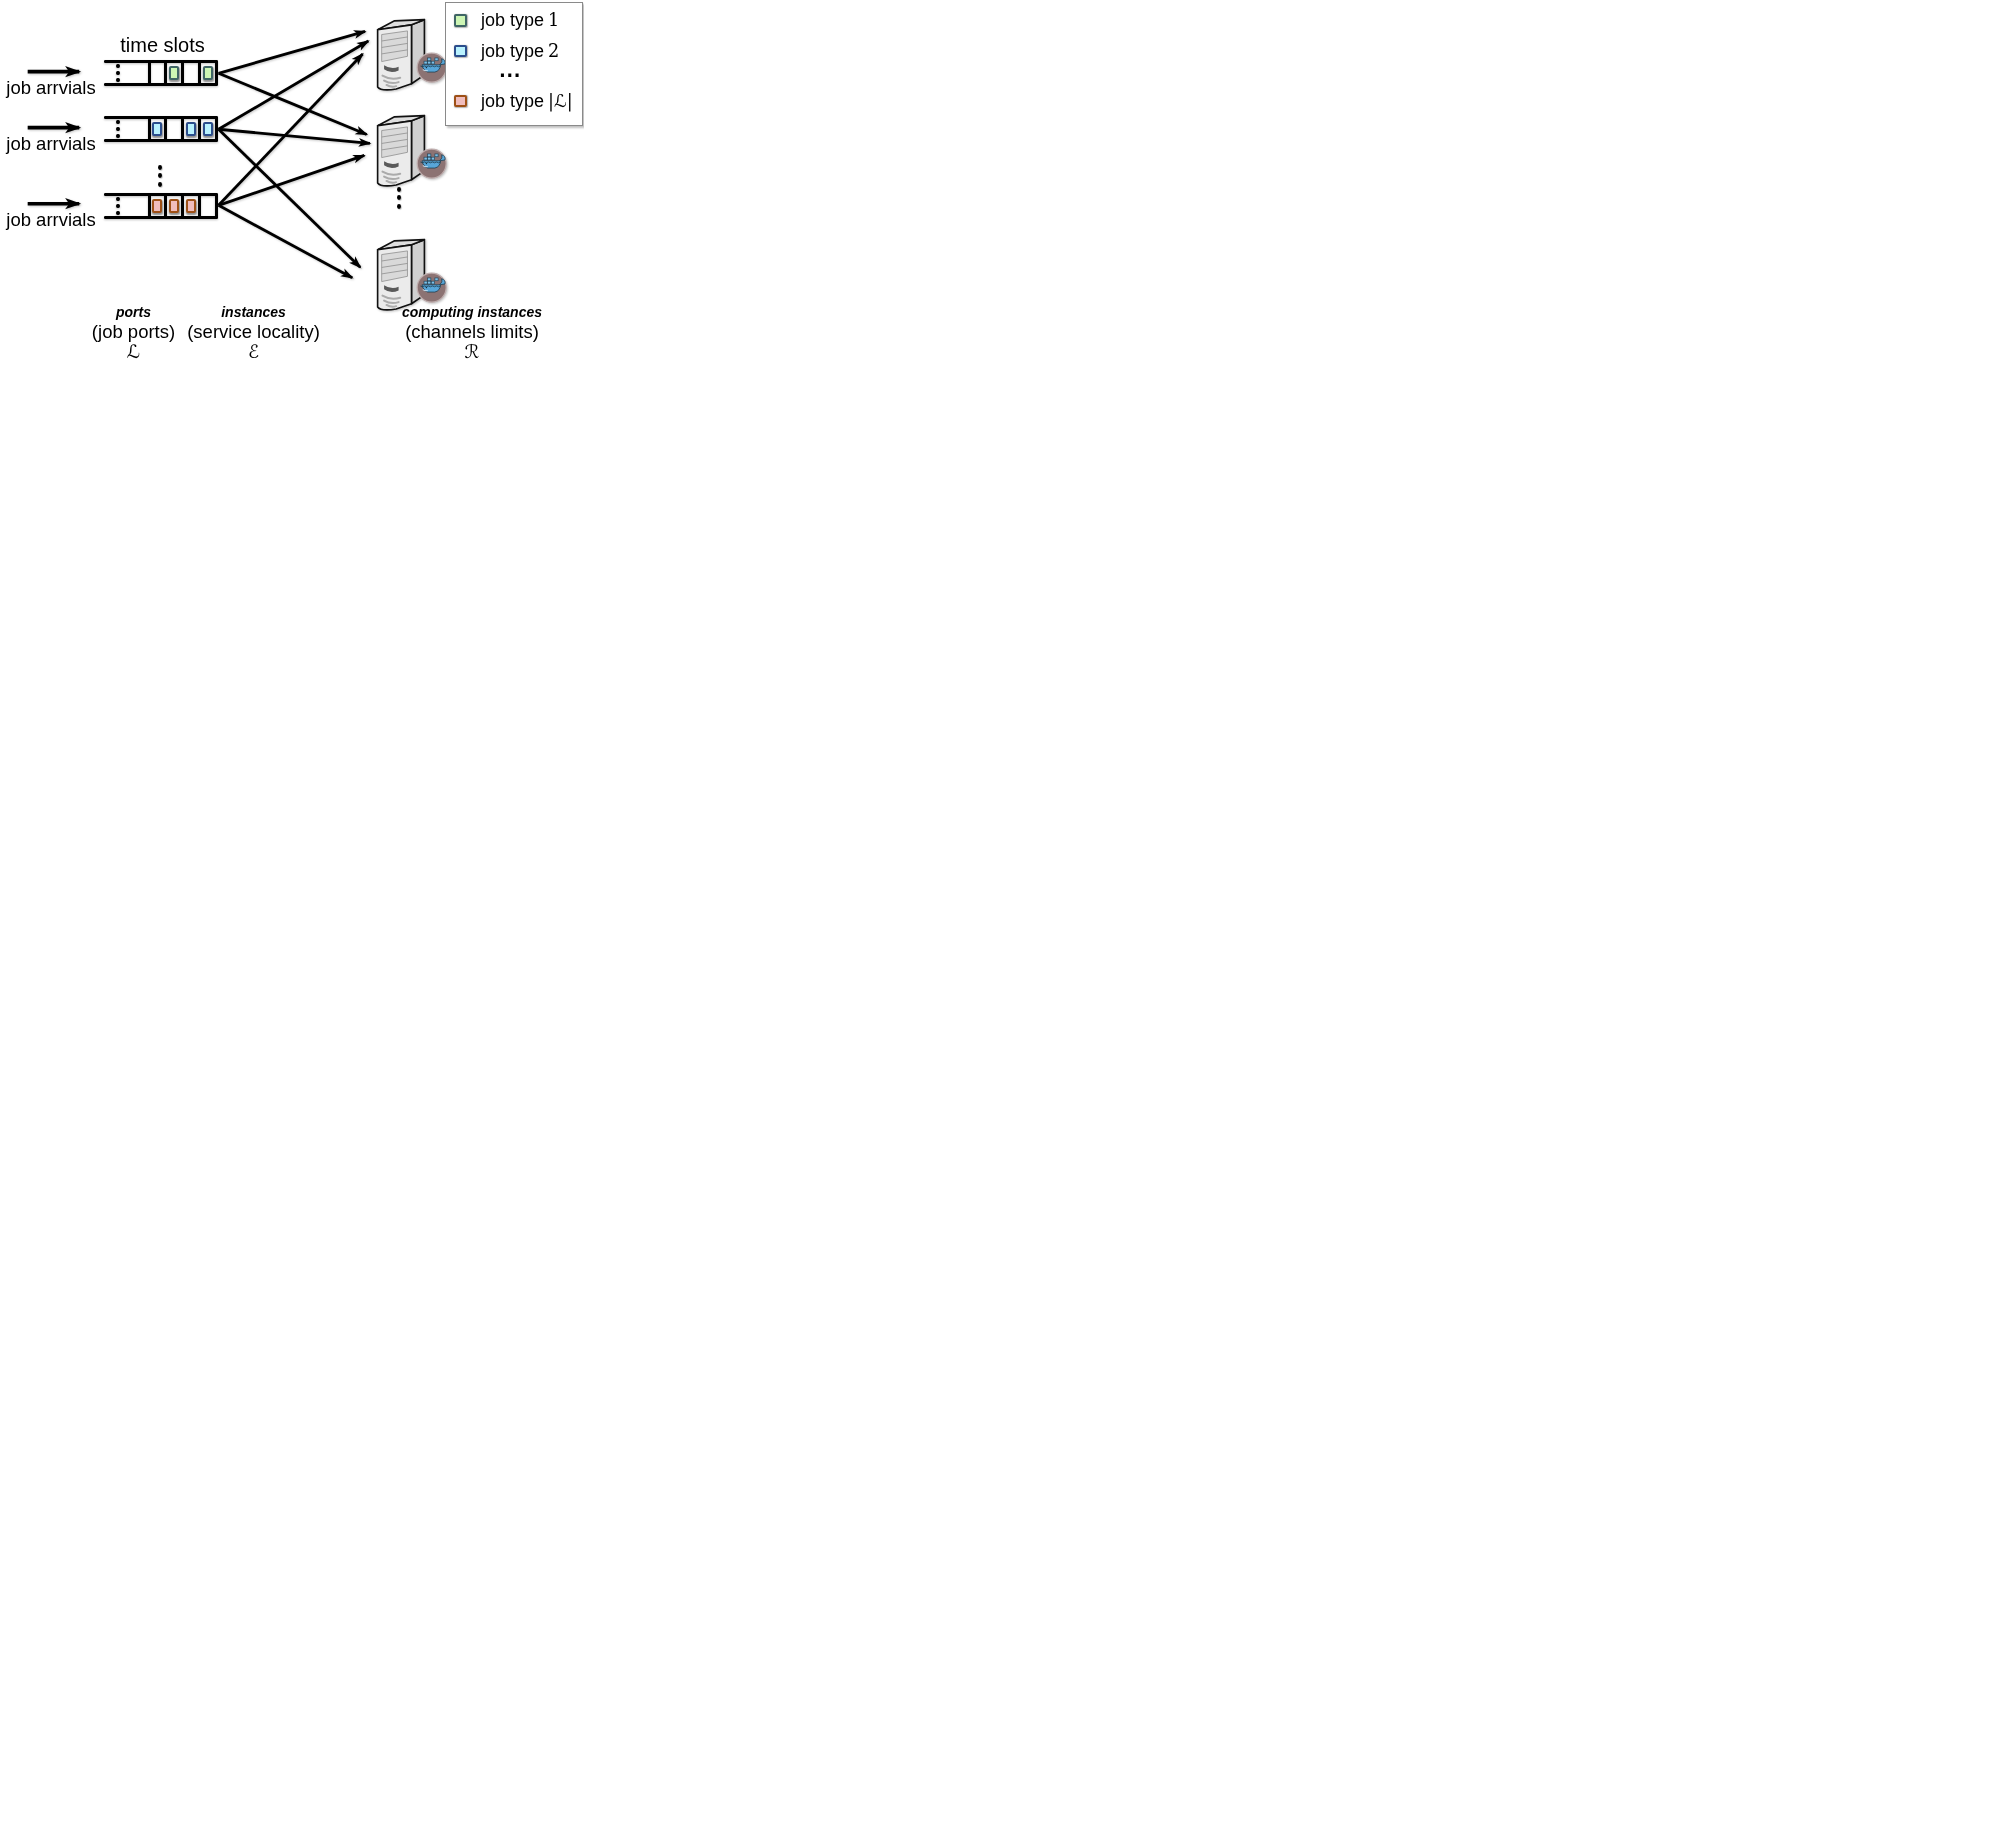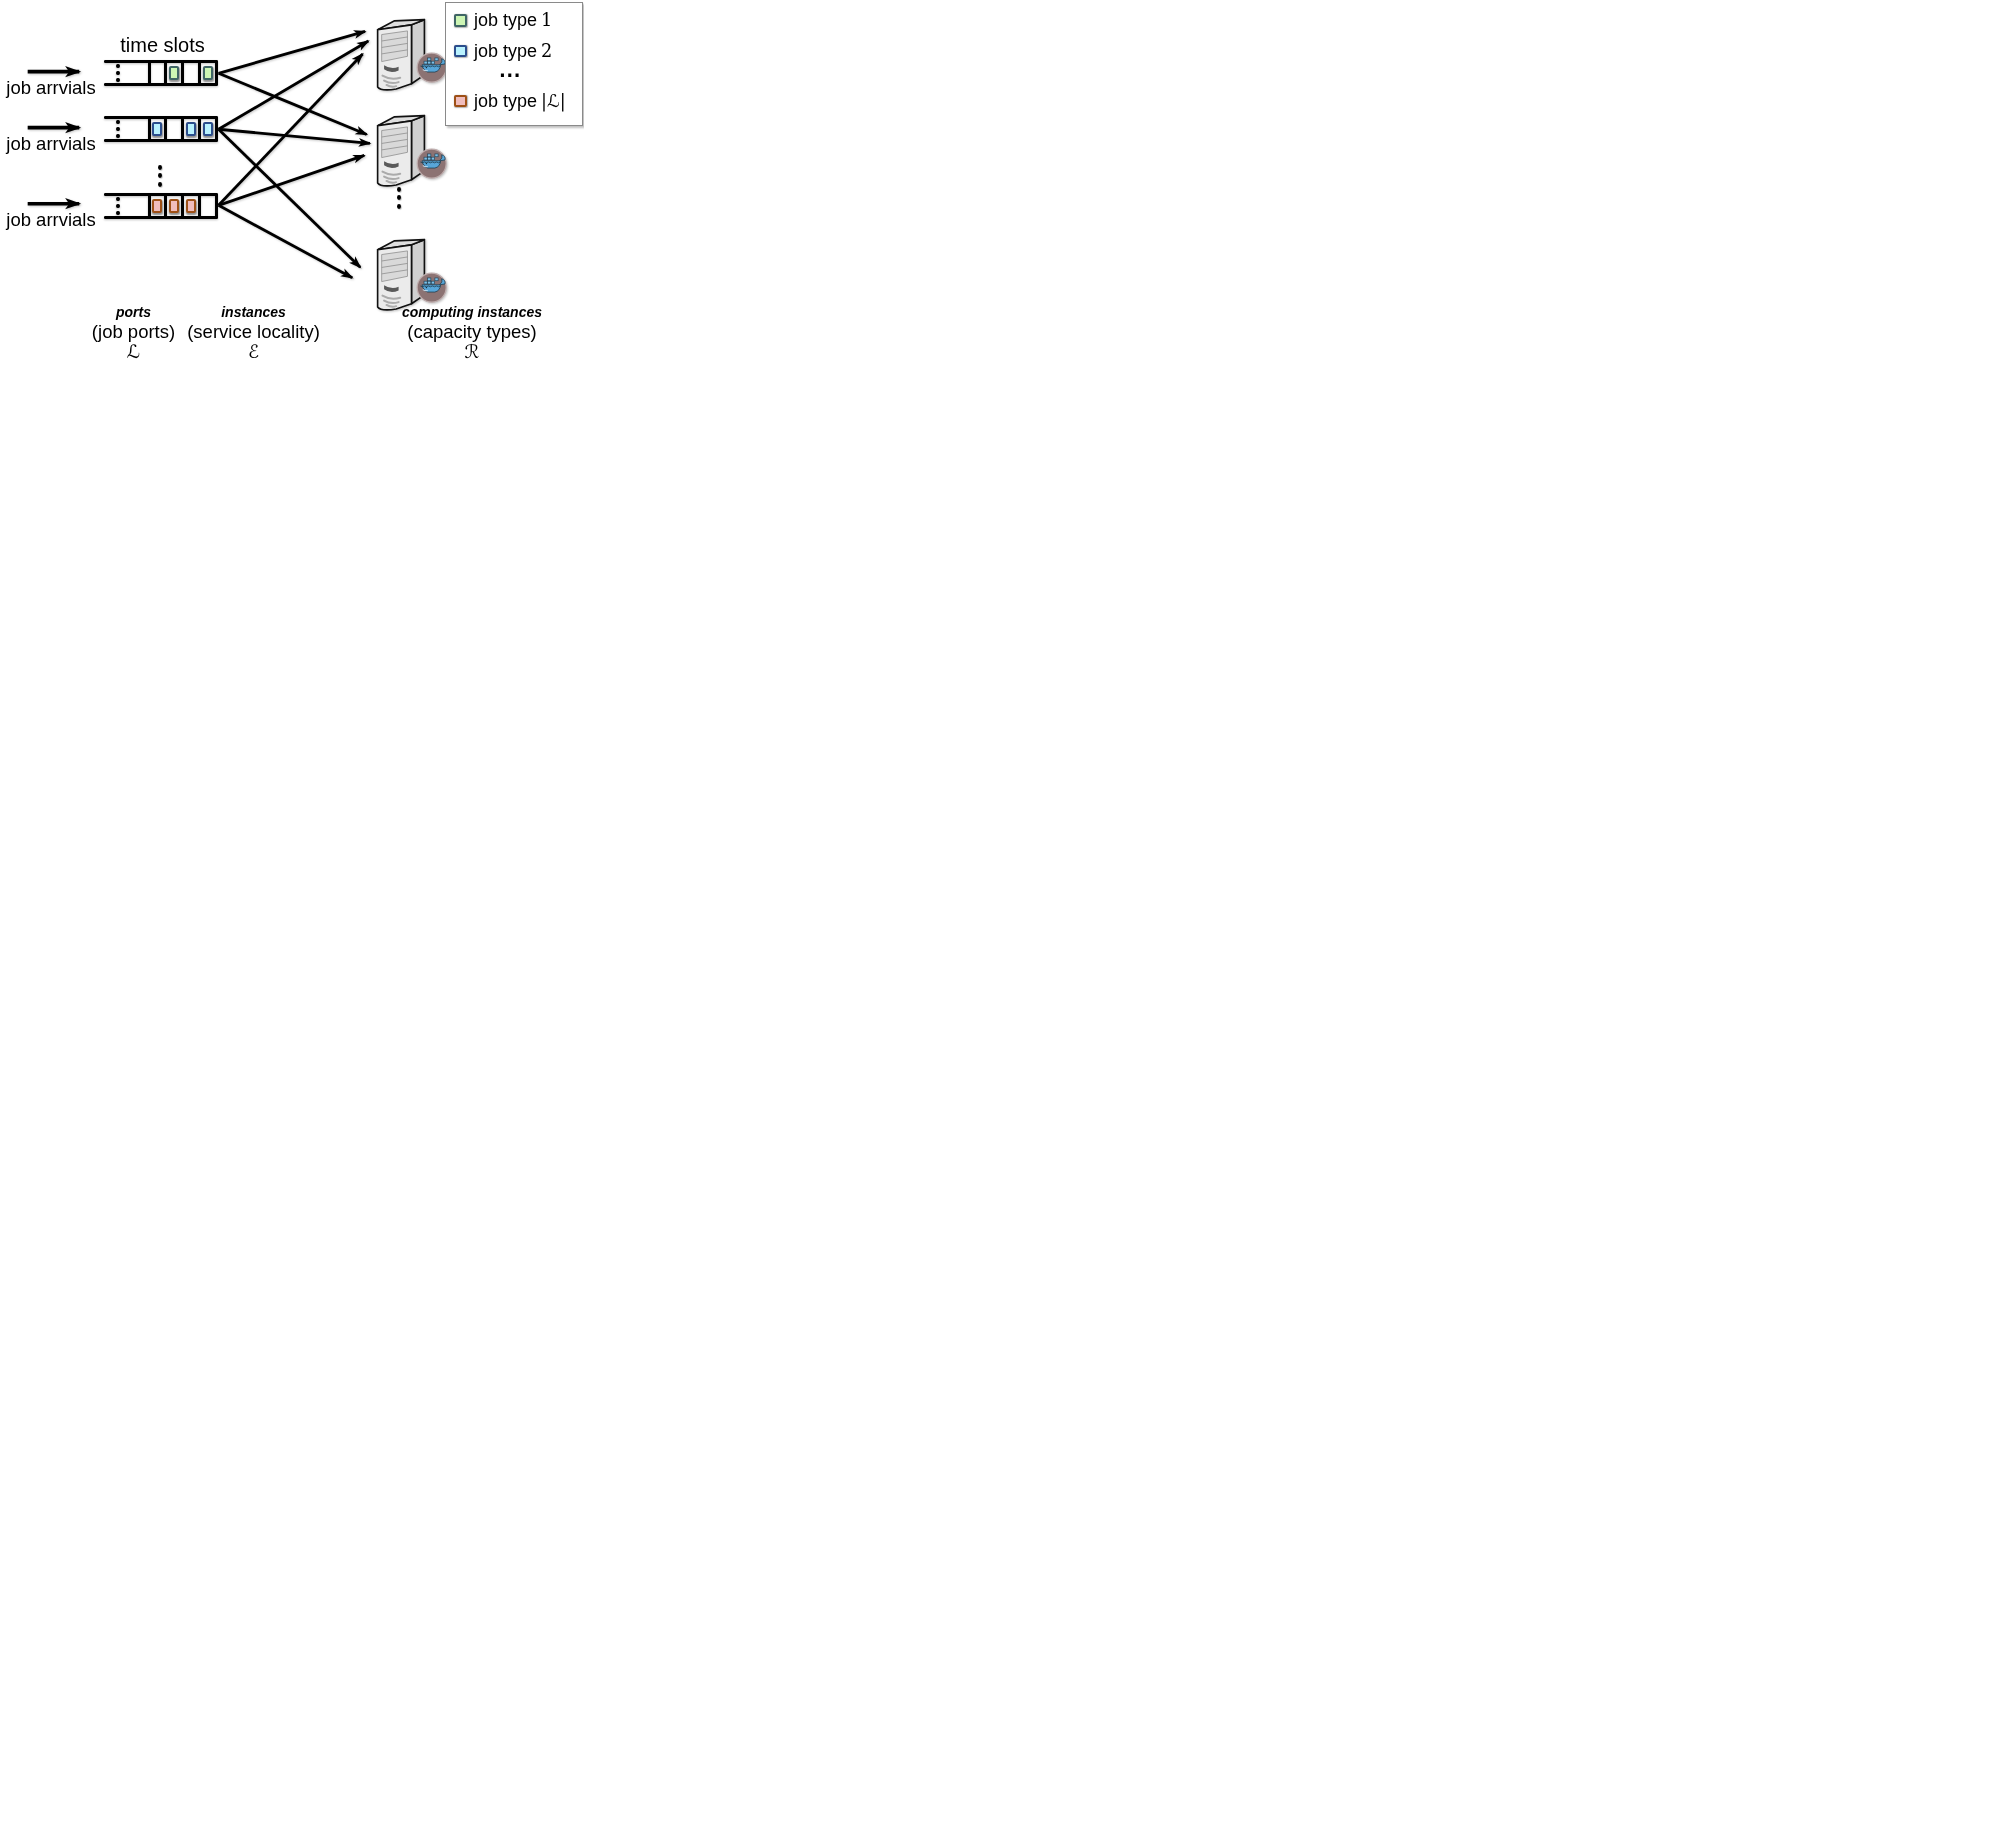--- a/index.html
+++ b/index.html
@@ -30,21 +30,21 @@
   .vdots{position:absolute;display:flex;flex-direction:column;align-items:center;gap:3.6px;}
   .vdots i{width:4px;height:4.8px;background:#000;border-radius:50%;box-shadow:0.8px 0.8px 0.8px rgba(0,0,0,.25);}
   .vdots.between-queues{left:158px;top:165px;}
   .vdots.between-servers{left:397px;top:187px;}
   
   .server{position:absolute;width:81px;height:75px;
     filter:drop-shadow(1.2px 1.6px 1.2px rgba(0,0,0,0.25));}
   
   .legend{position:absolute;left:445px;top:1.6px;width:136px;height:122px;background:#fff;
     border:1.2px solid #8a8a8a;box-shadow:1.6px 1.6px 2px rgba(0,0,0,0.25);}
-  .lg-row{position:absolute;left:8px;display:flex;align-items:center;gap:7px;}
+  .lg-row{position:absolute;left:8px;display:flex;align-items:center;gap:14px;}
   .lg-row.r1{top:8.9px}.lg-row.r2{top:39px}.lg-row.r3{top:89px}
   .swatch{width:8.9px;height:8.9px;border-width:2px;border-style:solid;border-radius:2px;
     box-shadow:0.8px 0.8px 1.2px rgba(0,0,0,0.3);flex:0 0 auto;}
   .lg-label{font-size:18px;line-height:1;white-space:nowrap;}
   .lg-sym{font-family:"DejaVu Serif","DejaVu Sans",serif;margin-left:4px;font-size:17.7px;}
   .lg-ellipsis{position:absolute;left:24px;top:61px;width:81px;text-align:center;
     font-size:22px;font-weight:bold;letter-spacing:1.6px;line-height:1;}
   
   .fcol{position:absolute;text-align:center;}
   .fcol .title{font-size:14px;font-weight:bold;font-style:italic;line-height:1.05;}
@@ -270,18 +270,18 @@
     <div class="subtitle">(job ports)</div>
     <div class="symbol">ℒ</div>
   </div>
   <div class="fcol c2">
     <div class="title">instances</div>
     <div class="subtitle">(service locality)</div>
     <div class="symbol">ℰ</div>
   </div>
   <div class="fcol c3">
     <div class="title">computing instances</div>
-    <div class="subtitle">(capacity types)</div>
+    <div class="subtitle">(channels limits)</div>
     <div class="symbol">ℛ</div>
   </div>
 
 </div>
 
 
 </body></html>

